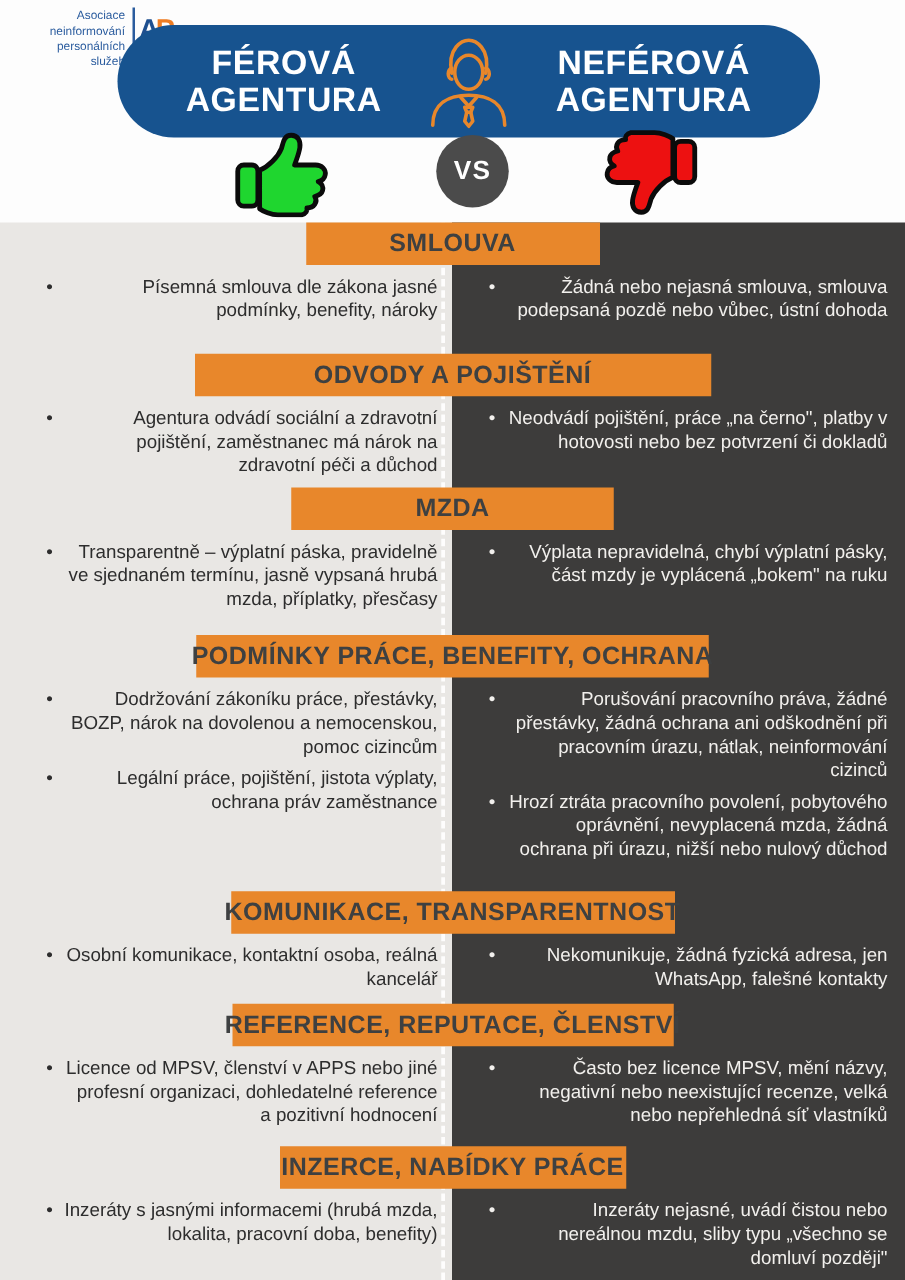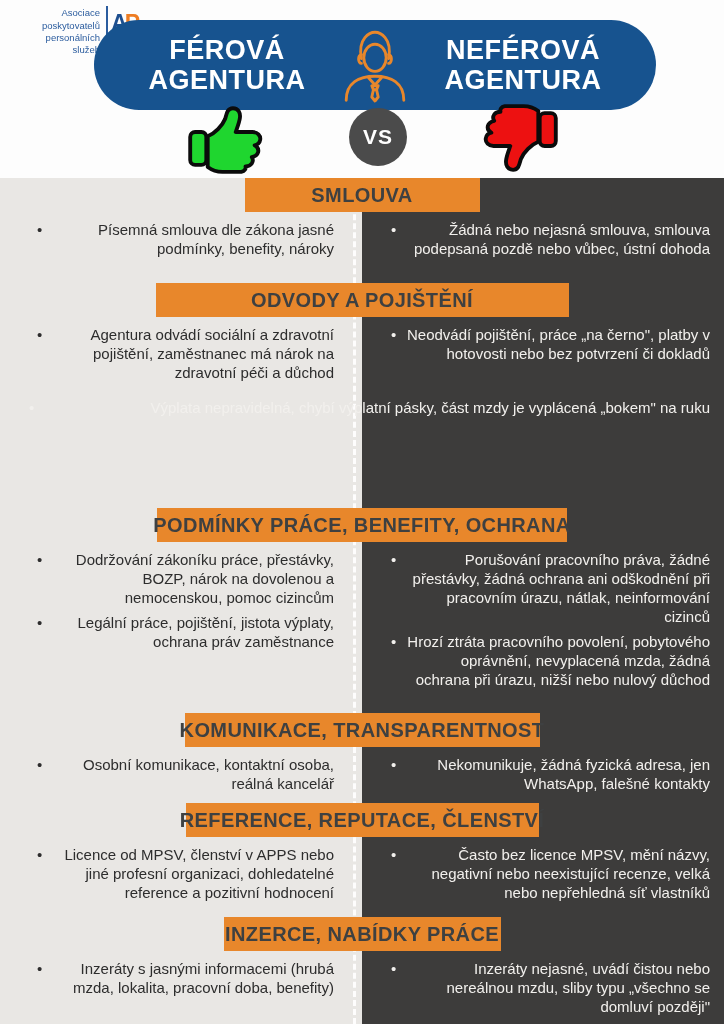--- a/index.html
+++ b/index.html
@@ -60,38 +60,38 @@
   .section { position:relative; z-index:1; }
   .bar {
     margin:0 auto; height:34px;
     background:#E8872B; color:#3E4041;
     display:flex; align-items:center; justify-content:center;
     font-weight:700; font-size:20px; letter-spacing:.4px;
     white-space:nowrap;
   }
   .cols { display:flex; padding-top:8px; }
   .col { flex:1 1 50%; list-style:none; }
-  .col-left  { padding:0 28px 0 36px; color:#2d2d2d; }
+  .col-left  { padding:0 12px 0 36px; color:#2d2d2d; }
   .col-right { padding:0 14px 0 28px; color:#F2F0ED; }
   .col li {
     position:relative; padding-left:15px;
     font-size:15px; line-height:1.27; font-weight:500;
     margin-bottom:6px;
   }
   .col li::before { content:"\2022"; position:absolute; left:1px; top:0; }
 </style>
 </head>
 <body>
 
 <div class="page">
 
   <div class="logo">
     <div class="logo-text">
       <div>Asociace</div>
-      <div>poskytovatelů</div>
+      <div>neinformování</div>
       <div>personálních</div>
       <div>služeb</div>
     </div>
     <div class="logo-sep"></div>
     <div class="monogram">
       <span class="row"><span class="mg-blue">A</span><span class="mg-orange">P</span></span>
       <span class="row mg-blue">PS</span>
     </div>
   </div>
 
@@ -157,21 +157,25 @@
         <ul class="col col-left">
           <li>Agentura odvádí sociální a zdravotní pojištění, zaměstnanec má nárok na zdravotní péči a důchod</li>
         </ul>
         <ul class="col col-right">
           <li>Neodvádí pojištění, práce „na černo", platby v hotovosti nebo bez potvrzení či dokladů</li>
         </ul>
       </div>
     </div>
 
     <div class="section" style="height:118px">
-      <div class="cols">
+      <div class="bar" style="width:258px">MZDA</div>
+      <div class="cols">
+        <ul class="col col-left">
+          <li>Transparentně – výplatní páska, pravidelně ve sjednaném termínu, jasně vypsaná hrubá mzda, příplatky, přesčasy</li>
+        </ul>
         <ul class="col col-right">
           <li>Výplata nepravidelná, chybí výplatní pásky, část mzdy je vyplácená „bokem" na ruku</li>
         </ul>
       </div>
     </div>
 
     <div class="section" style="height:205px">
       <div class="bar" style="width:410px">PODMÍNKY PRÁCE, BENEFITY, OCHRANA</div>
       <div class="cols">
         <ul class="col col-left">

